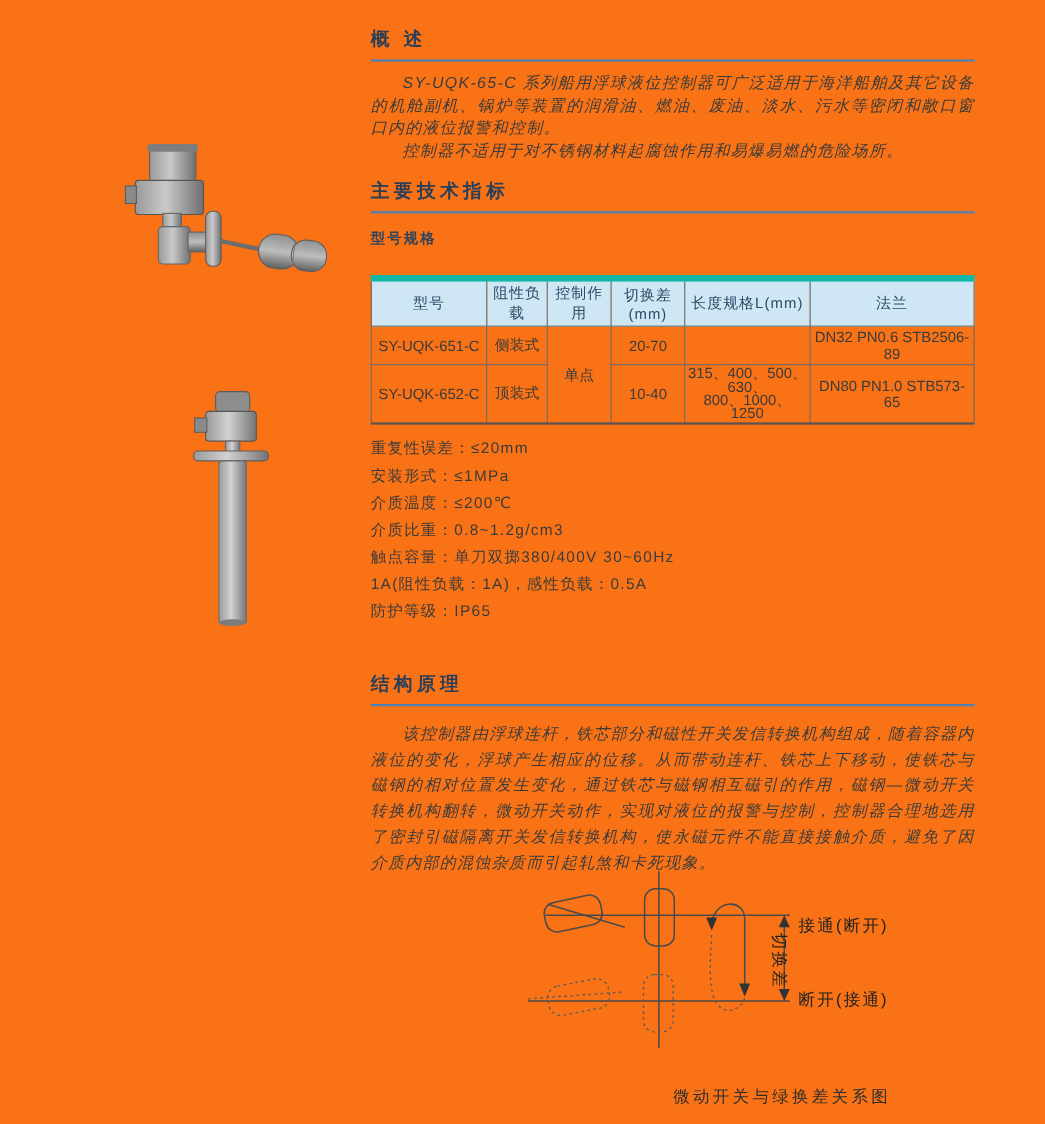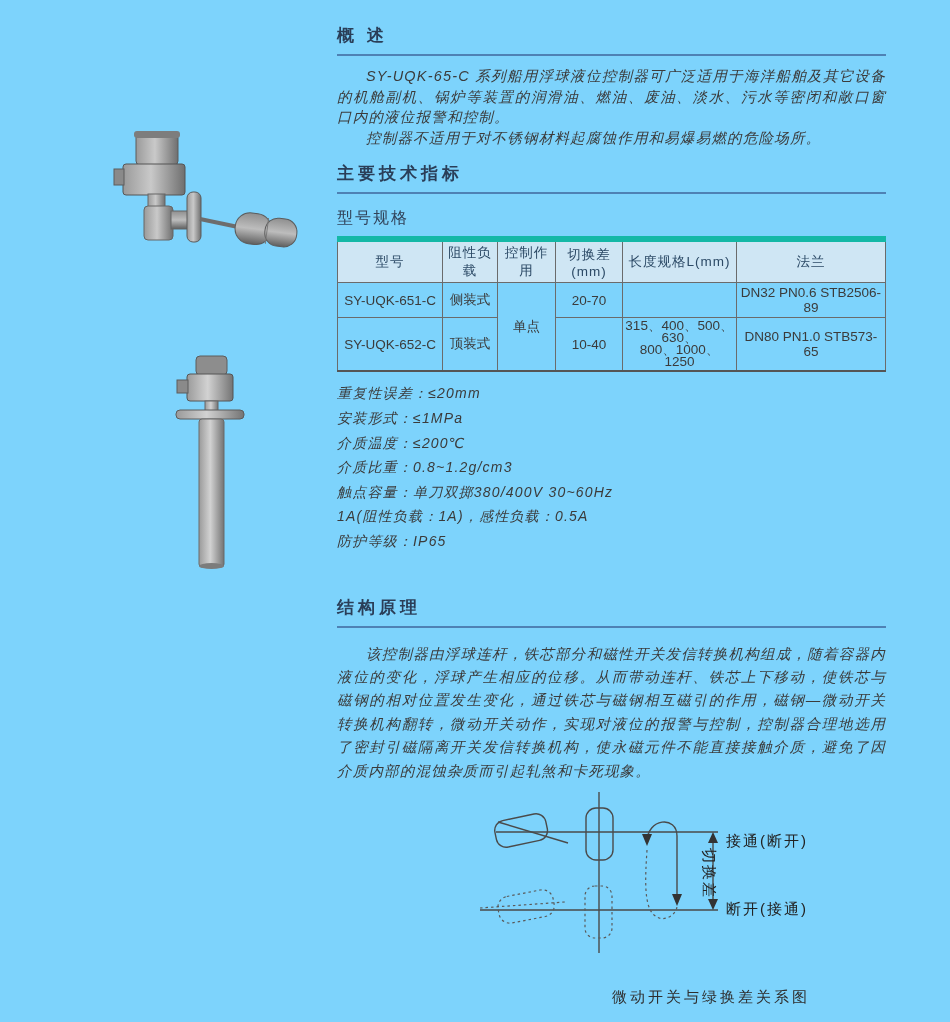--- a/index.html
+++ b/index.html
@@ -1,38 +1,38 @@
 <!DOCTYPE html>
 <html><head>
 <meta charset="utf-8">
 <style>
   html,body{margin:0;padding:0;background:#ffffff;}
-  #canvas{position:relative;width:950px;height:1022px;background:#7dd3fc;overflow:hidden;
+  #canvas{position:relative;width:950px;height:1022px;background:#f97316;overflow:hidden;
           font-family:"Liberation Sans","DejaVu Sans",sans-serif;color:#3b3b3b;}
   
   .col{position:absolute;left:337px;top:24px;width:549px;}
   .sec-head{font-size:17px;font-weight:bold;color:#2a3e58;letter-spacing:4px;
             padding-bottom:7px;border-bottom:2px solid #4e81b4;margin:0;}
   .para{font-size:14.5px;line-height:20.6px;letter-spacing:1.2px;text-align:justify;
         text-indent:2em;margin:0;color:#3b3b3b;font-style:italic;}
   .para.first{margin-top:10px;}
-  .sub-head{font-size:16px;color:#31435a;letter-spacing:2px;margin:14px 0 7px 0;}
+  .sub-head{font-size:13px;color:#31435a;letter-spacing:2px;margin:14px 0 24px 0;font-weight:bold;}
   
   table.spec{width:100%;border-collapse:collapse;table-layout:fixed;}
   table.spec th,table.spec td{border:1px solid #6b6b6b;text-align:center;vertical-align:middle;
         font-weight:normal;padding:2px 2px;}
   table.spec{border-top:6px solid #14b8a6;border-bottom:2px solid #555;}
   table.spec tr.hd th{background:#cfe6f4;color:#2c4a66;font-size:13.5px;height:25px;letter-spacing:1px;}
   table.spec td{font-size:13.5px;color:#3b3b3b;}
   tr.r1 td{height:29px;}
   tr.r2 td{height:35px;}
   td.small{font-size:10.5px;line-height:12px;letter-spacing:0;}
   
   .spec-list{margin-top:9px;}
-  .spec-line{font-size:14px;line-height:24.6px;letter-spacing:1.2px;color:#3b3b3b;font-style:italic;}
+  .spec-line{font-size:14px;line-height:24.6px;letter-spacing:1.2px;color:#3b3b3b;}
   .gap-top{margin-top:42px;}
   .p-principle{margin-top:15px;line-height:23.4px;}
   
   #diagram{position:absolute;left:468px;top:784px;}
   #caption{position:absolute;left:470px;top:988px;width:340px;text-align:right;
            font-size:15px;letter-spacing:3px;color:#2e2e2e;}
   .dg-line{stroke:#4a4a4a;stroke-width:1.4;fill:none;}
   .dg-dash{stroke:#5a5a5a;stroke-width:1.2;fill:none;stroke-dasharray:2.5,3;}
   .dg-text{font-size:15px;fill:#222;letter-spacing:2px;}
   

